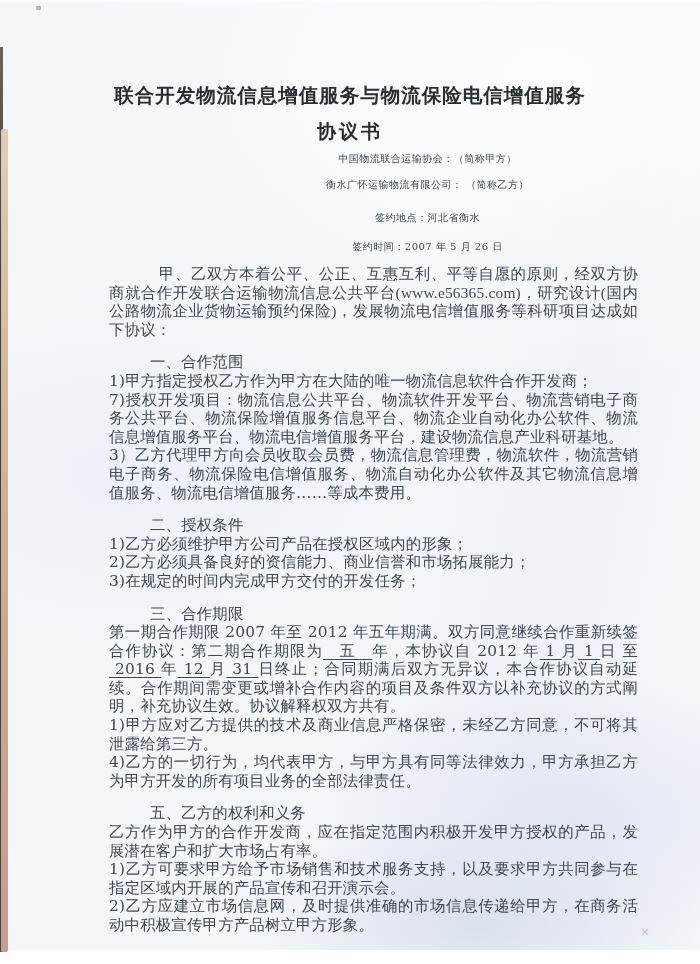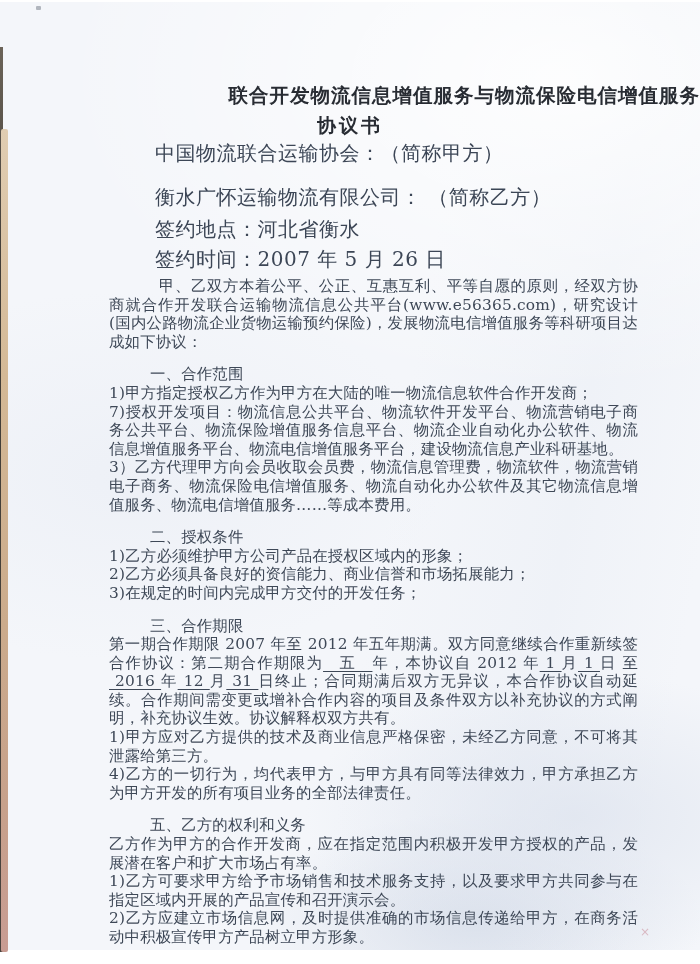--- a/index.html
+++ b/index.html
@@ -41,59 +41,60 @@
     position: absolute; left: 640px; top: 924px;
     color: #d9b9c3; font-size: 12px; line-height: 12px;
     font-family: "DejaVu Sans", sans-serif;
   }
 
   
   .content { position: absolute; left: 0; top: 0; width: 700px; }
 
   .doc-title {
     margin: 82px 0 0 0;
-    text-align: right;
+    text-align: center;
     font-family: "DejaVu Sans", sans-serif;
     font-weight: 700;
     font-size: 19.5px; line-height: 24px;
     letter-spacing: 1px;
     color: #282c33;
   }
   .doc-subtitle {
-    margin: 6px 0 0 0;
+    margin: 12px 0 0 0;
     text-align: center;
     font-family: Liberation Sans, sans-serif;
     font-weight: 700;
     font-size: 19px; line-height: 24px;
     letter-spacing: 3px;
     color: #282c33;
   }
 
   .party-line, .meta-line {
     margin: 0 0 0 155px;
-    font-size: 20px; line-height: 18px;
+    font-size: 10px; line-height: 18px;
     color: #3c4656;
     letter-spacing: .5px;
+    text-align: center;
   }
   .party-a { margin-top: 6px; }
-  .party-b { margin-top: 26px; }
+  .party-b { margin-top: 8px; }
   .sign-place { margin-top: 16px; font-family: Liberation Mono, monospace; }
   .sign-time { margin-top: 10px; }
 
   .agreement-body {
     margin: 9px 0 0 109px;
     width: 529px;
     font-size: 15.4px;
     line-height: 18.6px;
     text-align: justify;
     color: #3e4857;
     letter-spacing: .2px;
   }
   .agreement-body p { margin: 0; padding: 0; }
-  .para.first   { text-indent: 50px; }
+  .para.first   { text-indent: 50px; font-family: Liberation Serif, serif; }
   .para.heading { text-indent: 41px; margin-top: 14px; }
   .para.text    { text-indent: 0; }
   .u {
     text-decoration: underline;
     text-decoration-thickness: 1px;
     text-underline-offset: 3px;
     white-space: pre;
   }
 </style>
 </head>

